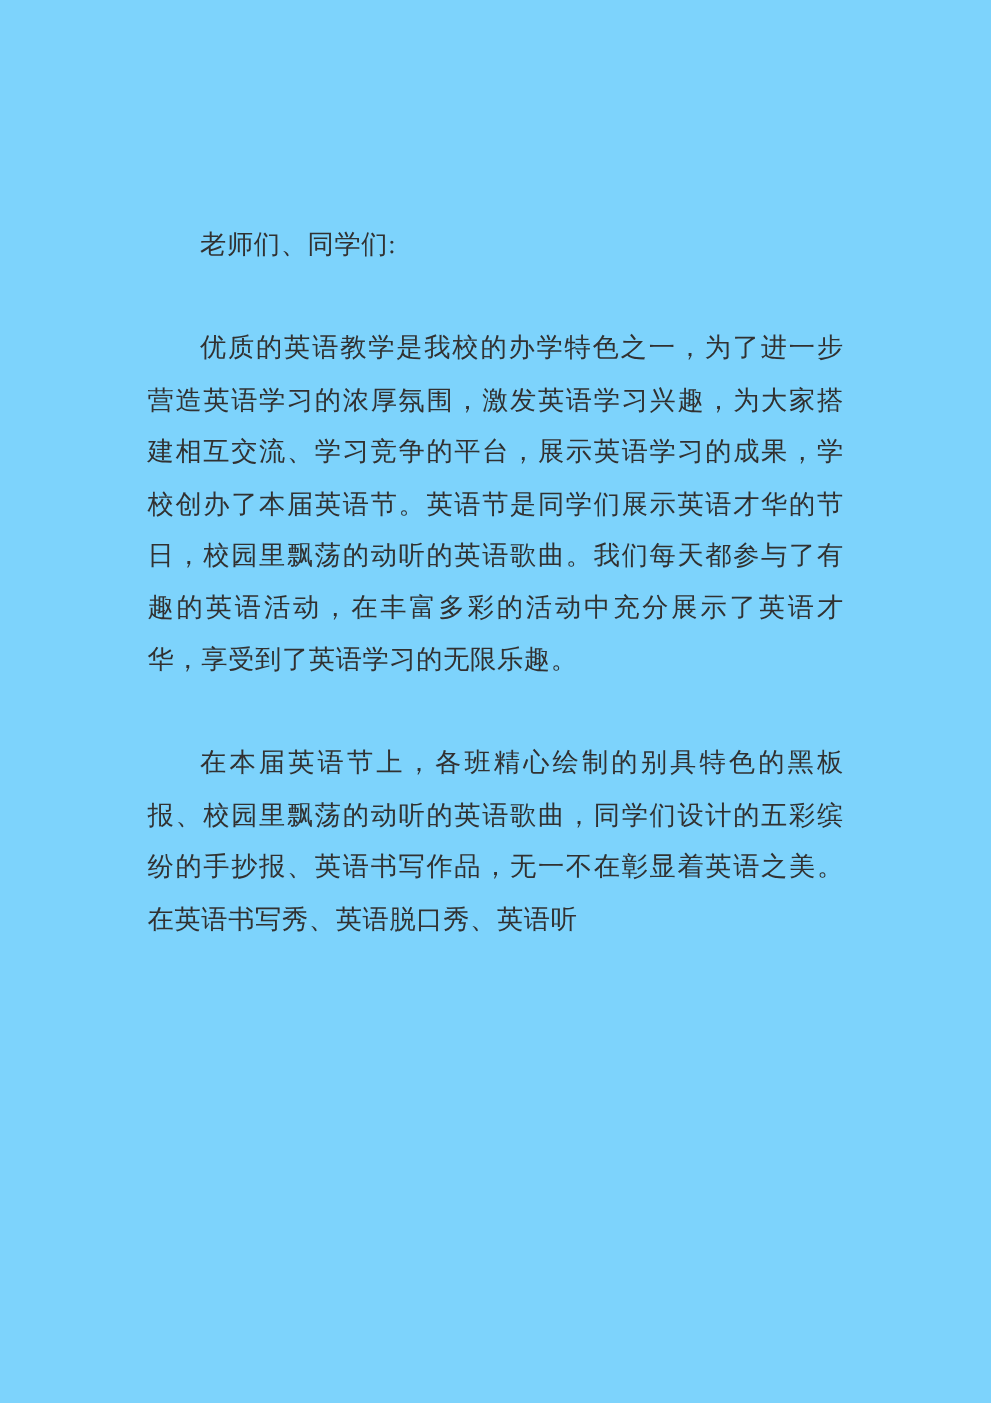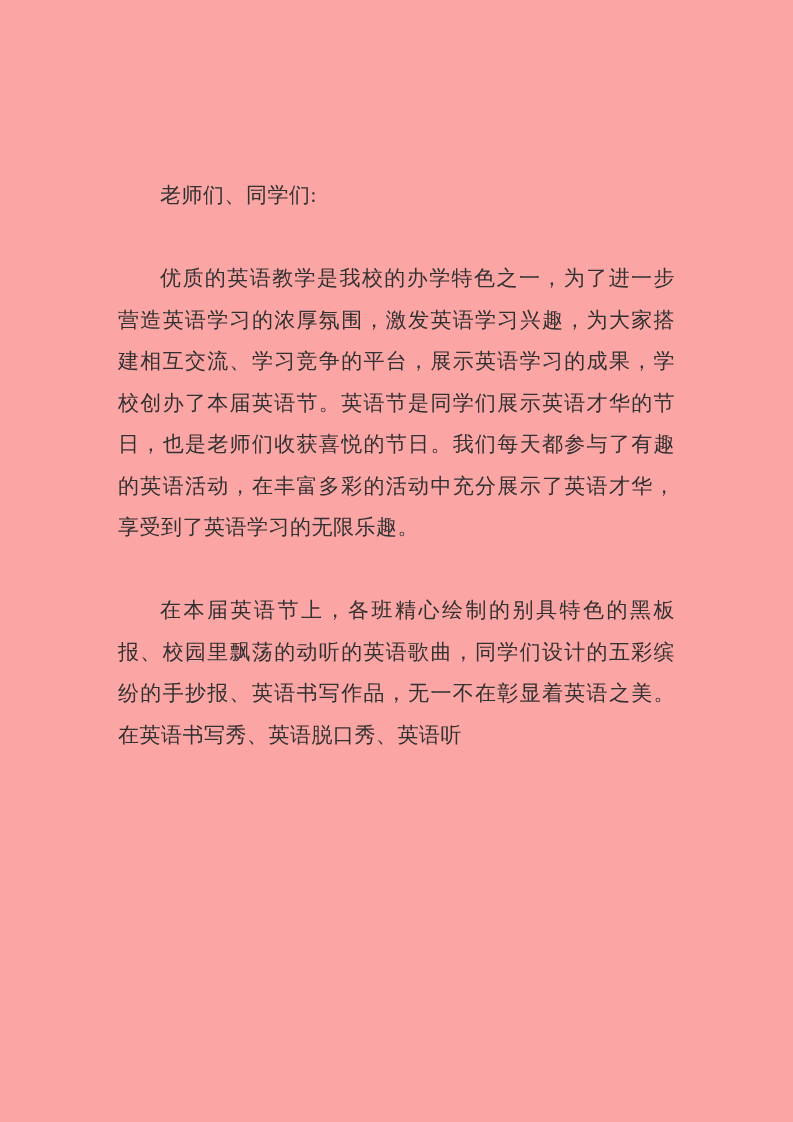--- a/index.html
+++ b/index.html
@@ -4,21 +4,21 @@
 <style>
   html, body {
     margin: 0;
     padding: 0;
     background: #ffffff;
   }
   .doc-page {
     position: relative;
     width: 793px;
     height: 1122px;
-    background: #fca5a5;
+    background: #7dd3fc;
     overflow: hidden;
   }
   .doc-body {
     position: absolute;
     left: 118px;
     top: 175px;
     width: 557px;
     font-family: "Liberation Serif", "DejaVu Serif", serif;
     font-size: 21px;
     line-height: 41.5px;
@@ -33,16 +33,16 @@
   .doc-body p:last-child {
     margin-bottom: 0;
   }
 </style>
 </head>
 <body>
 
 <div class="doc-page">
   <div class="doc-body">
     <p>老师们、同学们:</p>
-    <p>优质的英语教学是我校的办学特色之一，为了进一步营造英语学习的浓厚氛围，激发英语学习兴趣，为大家搭建相互交流、学习竞争的平台，展示英语学习的成果，学校创办了本届英语节。英语节是同学们展示英语才华的节日，也是老师们收获喜悦的节日。我们每天都参与了有趣的英语活动，在丰富多彩的活动中充分展示了英语才华，享受到了英语学习的无限乐趣。</p>
+    <p>优质的英语教学是我校的办学特色之一，为了进一步营造英语学习的浓厚氛围，激发英语学习兴趣，为大家搭建相互交流、学习竞争的平台，展示英语学习的成果，学校创办了本届英语节。英语节是同学们展示英语才华的节日，校园里飘荡的动听的英语歌曲。我们每天都参与了有趣的英语活动，在丰富多彩的活动中充分展示了英语才华，享受到了英语学习的无限乐趣。</p>
     <p>在本届英语节上，各班精心绘制的别具特色的黑板报、校园里飘荡的动听的英语歌曲，同学们设计的五彩缤纷的手抄报、英语书写作品，无一不在彰显着英语之美。在英语书写秀、英语脱口秀、英语听</p>
   </div>
 </div>
 
 </body></html>

